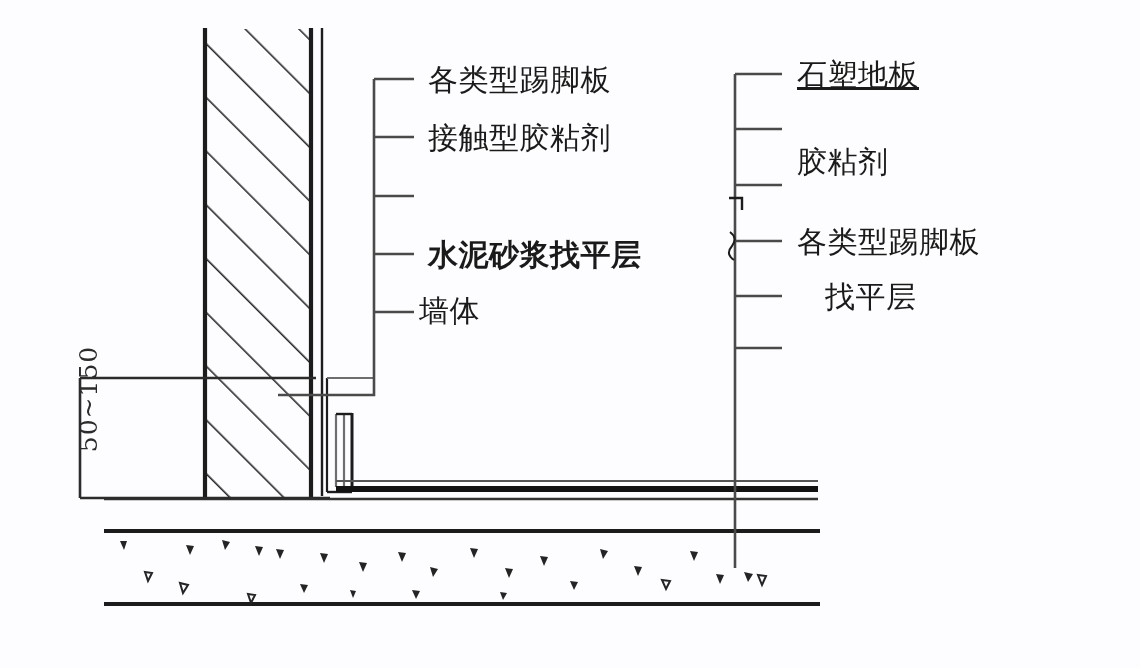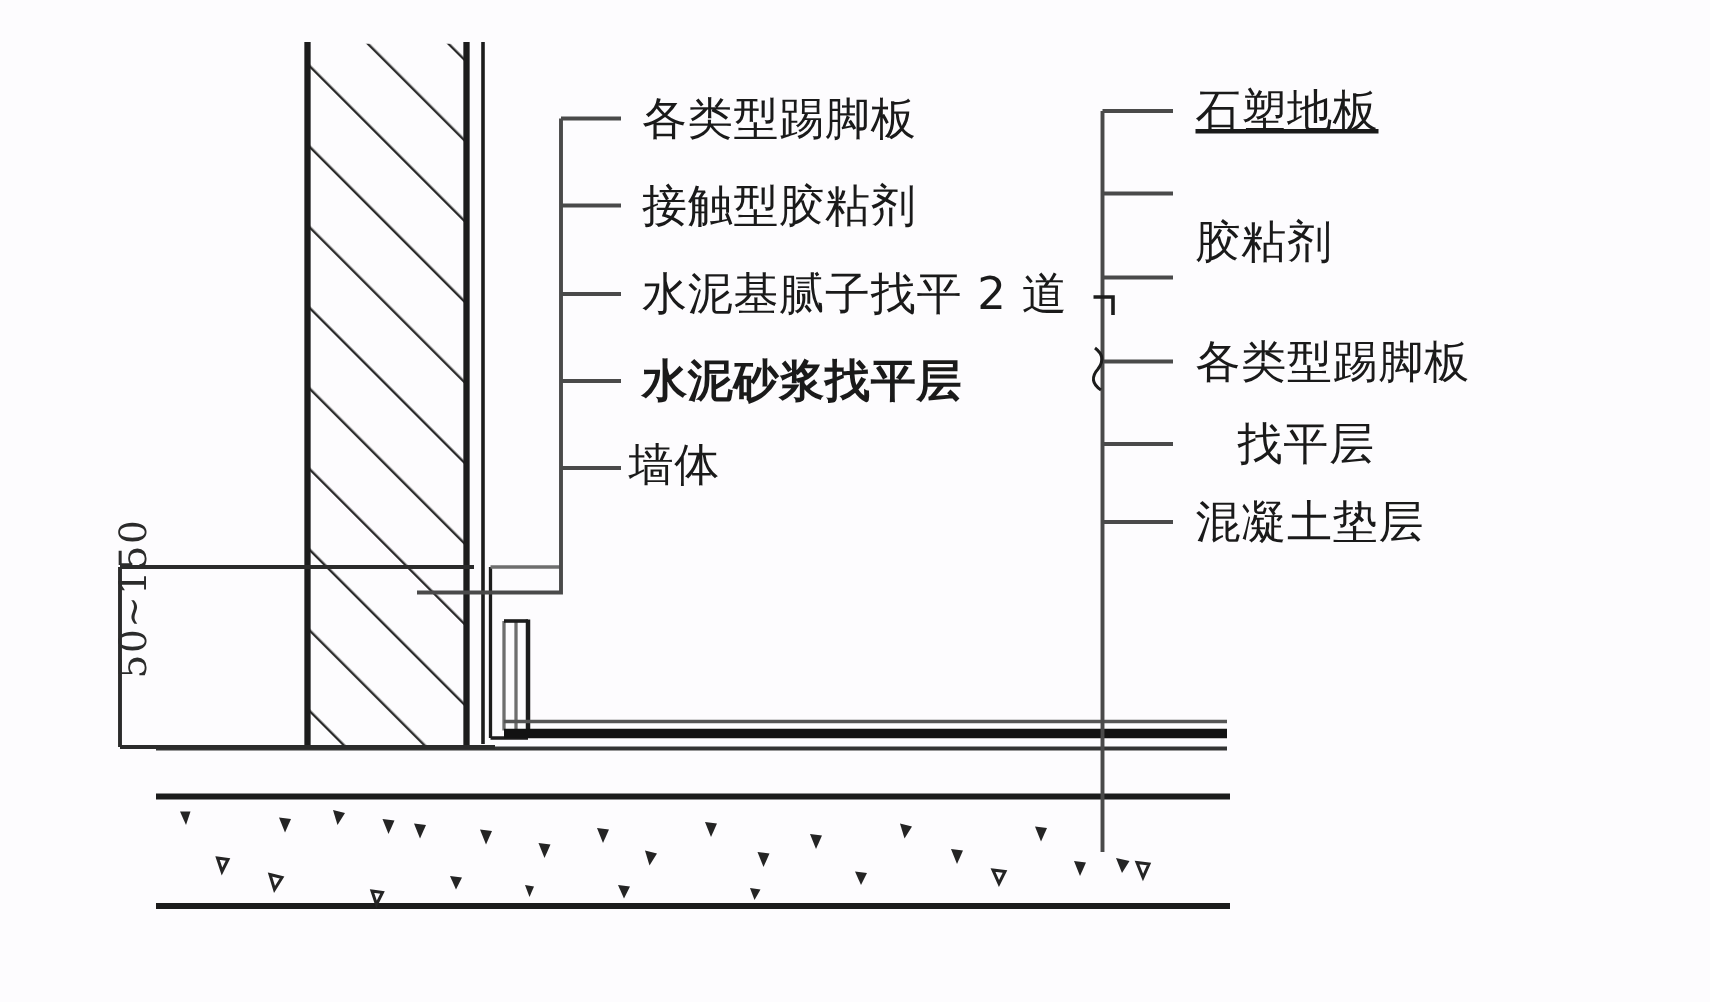--- a/index.html
+++ b/index.html
@@ -150,23 +150,21 @@
       <line x1="735" y1="348" x2="782" y2="348"></line>
       <path d="M 729 198 L 742 198 L 742 210" stroke="#1c1c1c" stroke-width="2.4"></path>
       <path d="M 730 232 q 8 6 2 14 q -7 8 2 14" stroke="#1c1c1c" stroke-width="2"></path>
     </g>
   </svg>
 
   <div id="dim-text">50~150</div>
 
   <div class="lbl" style="left:428px; top:65px;">各类型踢脚板</div>
   <div class="lbl" style="left:428px; top:123px;">接触型胶粘剂</div>
-  <div class="lbl" style="left:428px; top:182px;">水泥基腻子找平 2 道</div>
   <div class="lbl" style="left:428px; top:240px;font-weight:bold;">水泥砂浆找平层</div>
   <div class="lbl" style="left:419px; top:298px;font-family:Liberation Mono, monospace;">墙体</div>
 
   <div class="lbl" style="left:797px; top:60px;text-decoration:underline;">石塑地板</div>
   <div class="lbl" style="left:797px; top:115px;margin-top:32px;">胶粘剂</div>
   <div class="lbl" style="left:797px; top:227px;">各类型踢脚板</div>
   <div class="lbl" style="left:825px; top:282px;">找平层</div>
-  <div class="lbl" style="left:797px; top:334px;">混凝土垫层</div>
 
 </div>
 
 </body></html>

